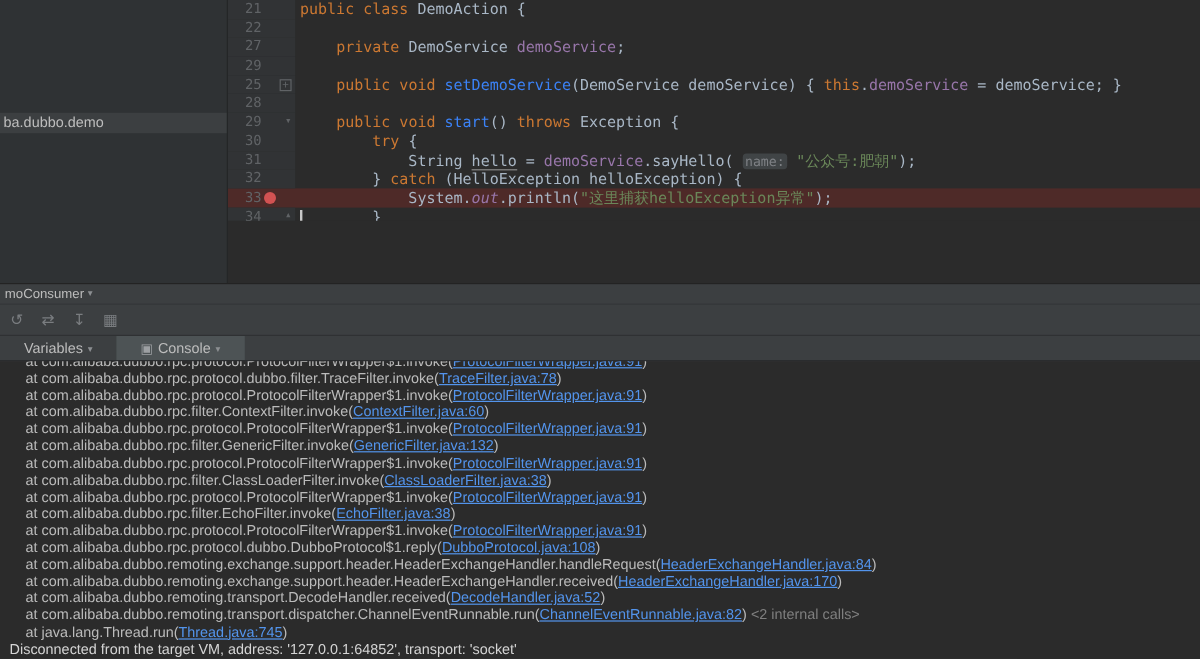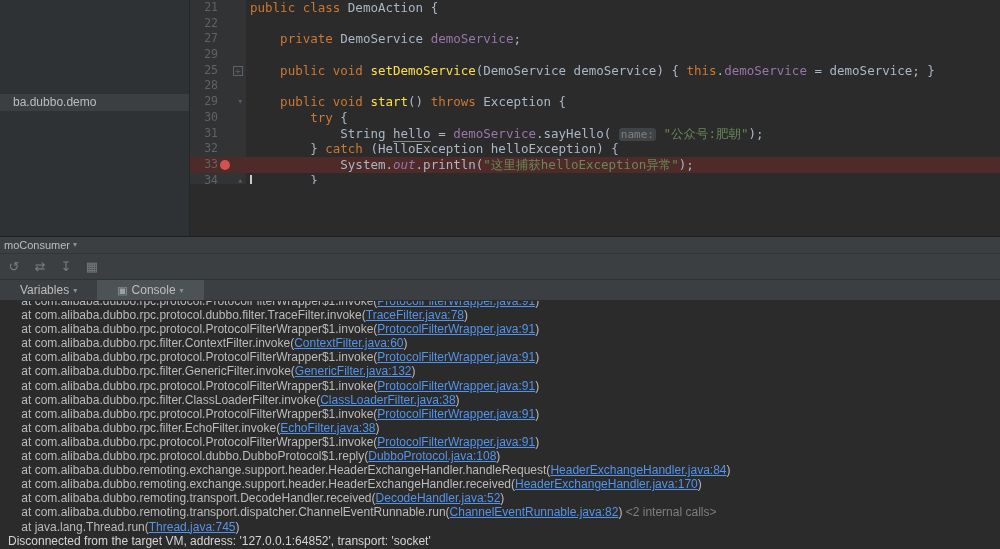--- a/index.html
+++ b/index.html
@@ -2,37 +2,37 @@
 <html><head>
 <meta charset="utf-8">
 <style>
   html,body{margin:0;padding:0}
   body{width:1000px;height:549px;overflow:hidden;background:#2b2b2b;font-family:"Liberation Sans",sans-serif}
   *{box-sizing:border-box}
   .app{position:relative;width:1000px;height:549px}
 
   
   .project-panel{position:absolute;left:0;top:0;width:190px;height:236px;background:#2f3234;border-right:1px solid #242627;overflow:hidden}
-  .tree-item{position:absolute;left:0;right:0;height:17px;line-height:17px;padding-left:13px;color:#bdbdbd;font-size:12px;white-space:nowrap;overflow:hidden;background:#3c3f41}
+  .tree-item{position:absolute;left:0;right:0;height:17px;line-height:17px;padding-left:3px;color:#bdbdbd;font-size:12px;white-space:nowrap;overflow:hidden;background:#3c3f41}
   .tree-item.selected{background:#3566b0;color:#ffffff}
   .t1{top:94px}.t2{top:111px}.t3{top:164px}
 
   
   .editor{position:absolute;left:190px;top:0;width:810px;height:184px;background:#2b2b2b;overflow:hidden;font-family:"DejaVu Sans Mono",monospace}
   .ed-row{display:flex;height:15.7px;line-height:15.7px;font-size:12.5px;white-space:pre}
   .ed-row.bp-line{background:#4e2a28}
   .gutter{position:relative;flex:0 0 56px;background:#313335;color:#606366;font-size:11.5px}
   .bp-line .gutter{background:transparent}
   .lnum{position:absolute;right:28px}
   .bp-dot{position:absolute;left:30px;top:3px;width:10px;height:10px;border-radius:50%;background:#d25252}
   .fold{position:absolute;right:3px;top:0;color:#606366;font-size:9px}
   .fold.box{border:1px solid #606366;width:10px;height:10px;line-height:8px;text-align:center;top:3px;background:#313335}
   .code{flex:1;padding-left:4px;color:#a9b7c6}
   .caret{display:inline-block;width:1.5px;height:12px;background:#c8c8c8;vertical-align:middle;margin-right:-1.5px}
-  .tk-kw{color:#cc7832}.tk-pl{color:#a9b7c6}.tk-mt{color:#fde047}
+  .tk-kw{color:#cc7832}.tk-pl{color:#a9b7c6}.tk-mt{color:#3b82f6}
   .tk-fd{color:#9876aa}.tk-fi{color:#9876aa;font-style:italic}
   .tk-str{color:#6a8759}
   .tk-un{color:#a9b7c6;border-bottom:1px solid #8a8a8a}
   .tk-hint{color:#7e8185;background:#404446;border-radius:3px;padding:0 2px;font-size:11px}
 
   
   .debug-panel{position:absolute;left:0;top:236px;width:1000px;height:313px;background:#3c3f41;border-top:1px solid #1e1e1e}
   .dp-header{height:17px;line-height:16px;padding-left:4px;background:#3c3f41;border-bottom:1px solid #333638;display:flex;align-items:center;gap:3px}
   .dp-title{color:#bdbdbd;font-size:11px}
   .dp-toolbar{height:26px;display:flex;align-items:center;gap:10px;padding-left:6px;background:#3c3f41;border-bottom:1px solid #2f3133}

